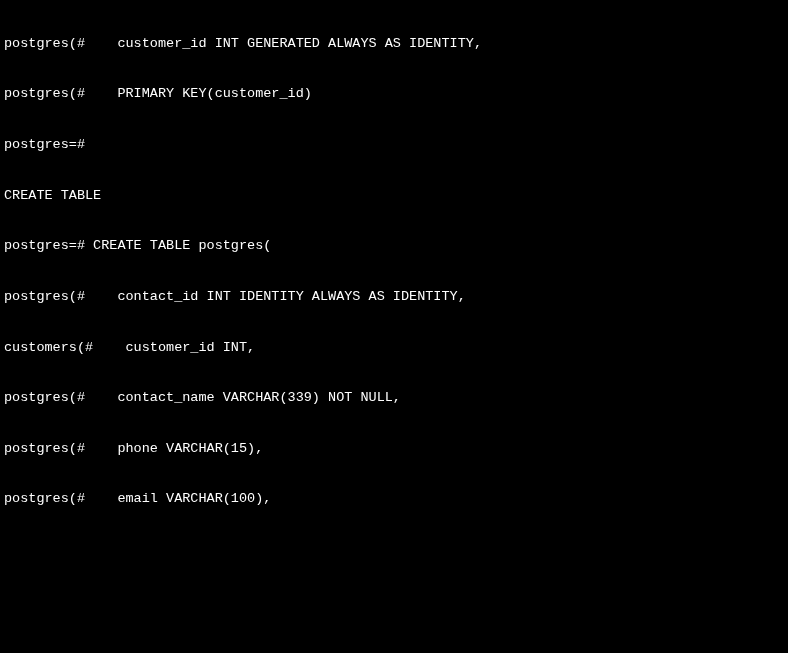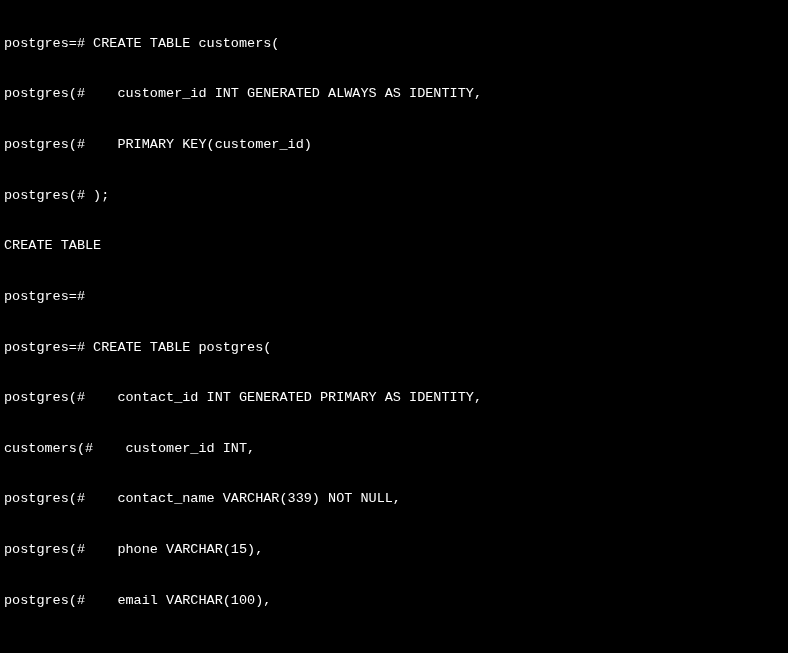--- a/index.html
+++ b/index.html
@@ -19,28 +19,26 @@
     white-space: pre;
   }
   .line {
     white-space: pre;
   }
 </style>
 </head>
 <body>
 
 <div class="terminal">
-  <div class="line">postgres=# CREATE TABLE customers(</div>
   <div class="line">postgres(#    customer_id INT GENERATED ALWAYS AS IDENTITY,</div>
   <div class="line">postgres(#    PRIMARY KEY(customer_id)</div>
-  <div class="line">postgres(# );</div>
+  <div class="line">postgres=#</div>
   <div class="line">CREATE TABLE</div>
-  <div class="line">postgres=#</div>
   <div class="line">postgres=# CREATE TABLE postgres(</div>
-  <div class="line">postgres(#    contact_id INT GENERATED PRIMARY AS IDENTITY,</div>
+  <div class="line">postgres(#    contact_id INT IDENTITY ALWAYS AS IDENTITY,</div>
   <div class="line">customers(#    customer_id INT,</div>
   <div class="line">postgres(#    contact_name VARCHAR(339) NOT NULL,</div>
   <div class="line">postgres(#    phone VARCHAR(15),</div>
   <div class="line">postgres(#    email VARCHAR(100),</div>
   
   
   
   
   
   

